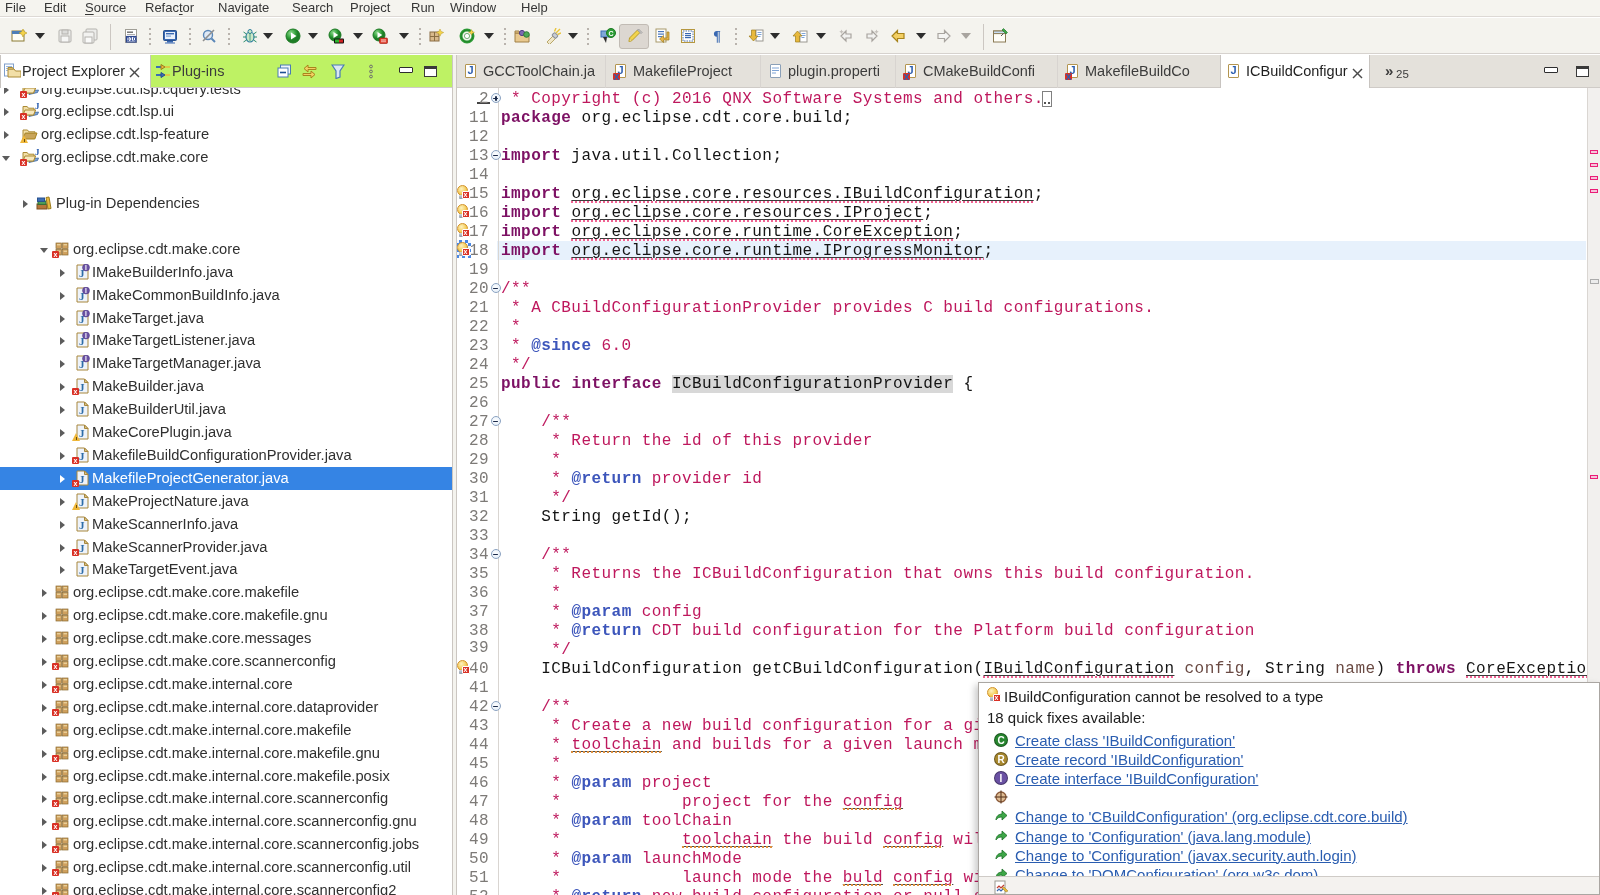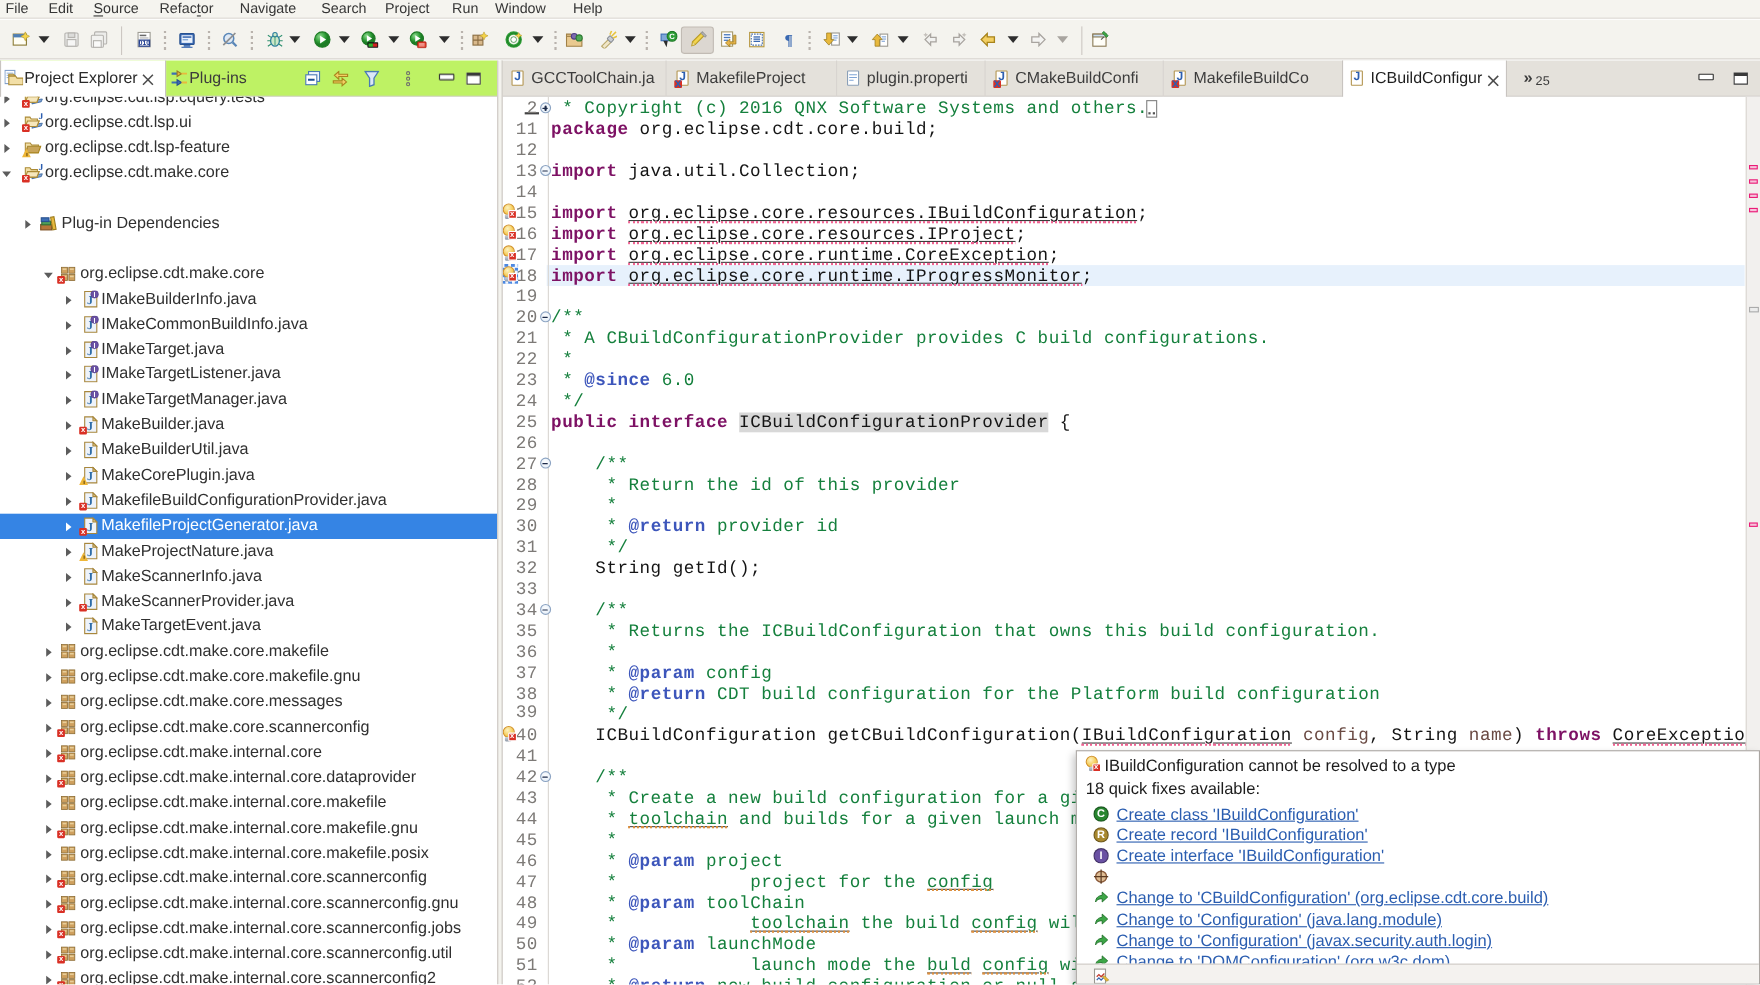--- a/index.html
+++ b/index.html
@@ -45,21 +45,21 @@
 
 #edit{left:455px;top:88px;width:1145px;height:807px;background:#fff;overflow:hidden}
 #ruleline{left:498px;top:88px;width:1px;height:807px;background:#d9d5d1}
 .lnum{position:absolute;left:455px;width:34px;text-align:right;font-family:"Liberation Mono",monospace;font-size:16px;letter-spacing:.45px;line-height:19px;color:#7d7a77;height:19px}
 .fold{position:absolute;left:490.5px;width:10px;height:10px;border:1px solid #8ba3c2;border-radius:50%;background:radial-gradient(circle at 45% 40%,#fdfeff,#dfeaf6)}
 .fold:before{content:"";position:absolute;left:1.5px;right:1.5px;top:3.6px;height:1.8px;background:#1c2b4a;border-radius:1px}
 .fold.plus:after{content:"";position:absolute;left:3.6px;top:1.5px;bottom:1.5px;width:1.8px;background:#1c2b4a;border-radius:1px}
 .cline{left:497px;top:240px;width:1089px;height:19px;background:#e7f1fc}
 .ln{position:absolute;left:501px;height:19px;line-height:19px;white-space:pre;font-family:"Liberation Mono",monospace;font-size:16px;color:#141414;letter-spacing:.45px}
 .k{color:#7d1164;font-weight:bold}
-.c{color:#15803d}
+.c{color:#be185d}
 .t{color:#3d56bb;font-weight:bold}
 .pv{color:#6a4a43}
 .hl{background:#d8d8d8}
 .e{position:relative;text-decoration:underline;text-decoration-color:#3c3c3c;text-underline-offset:2px;text-decoration-thickness:1px}
 .e:after{content:"";position:absolute;left:0;right:0;bottom:0px;height:2px;background:repeating-linear-gradient(90deg,#f06292 0 2px,rgba(0,0,0,0) 2px 4px)}
 .sp{position:relative;text-decoration:underline;text-decoration-color:#4a4a4a;text-underline-offset:2px;text-decoration-thickness:1px}
 .sp:after{content:"";position:absolute;left:0;right:0;bottom:1px;height:2px;background:repeating-linear-gradient(90deg,#dd8f3d 0 2px,rgba(0,0,0,0) 2px 4px)}
 .foldbox{display:inline-block;position:relative;width:10px;height:16px;border:1.5px solid #808080;vertical-align:-4px;margin-left:-2px;background:#fff}.foldbox:before{content:"";position:absolute;left:1px;bottom:2px;width:2px;height:2px;background:#555}.foldbox:after{content:"";position:absolute;right:1px;bottom:2px;width:2px;height:2px;background:#555}
 
 .rico{position:absolute;left:456.5px;width:14px;height:15px}

